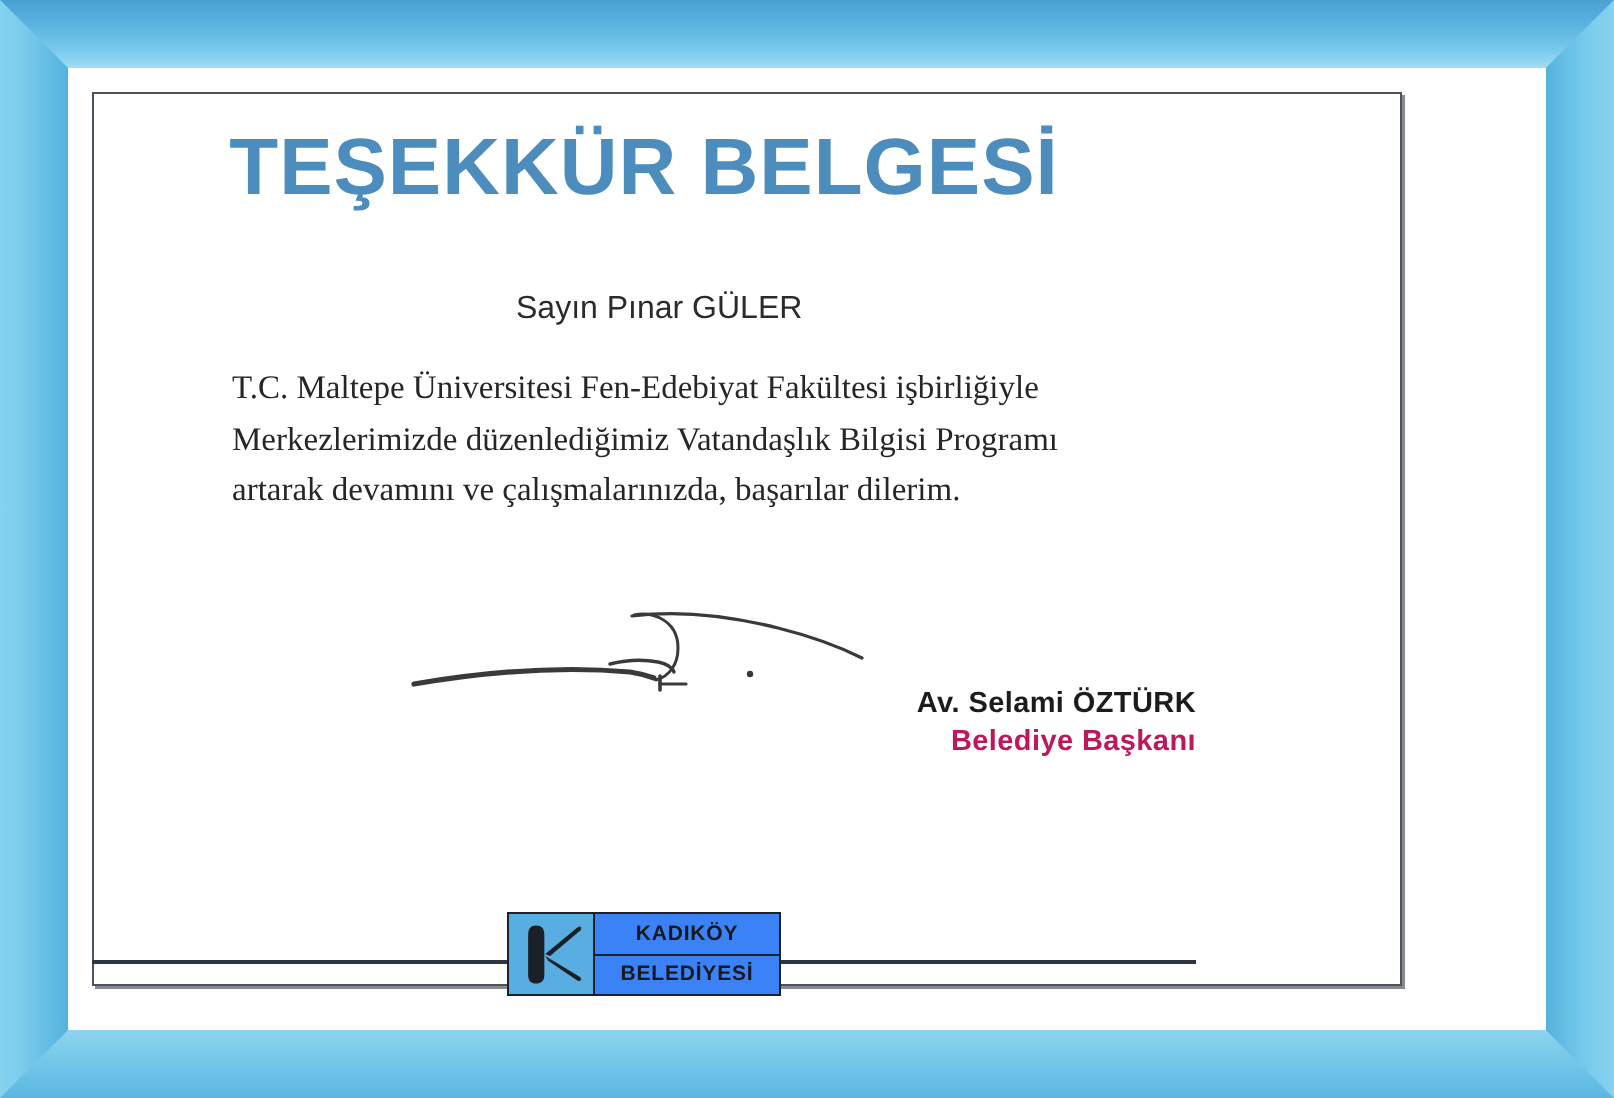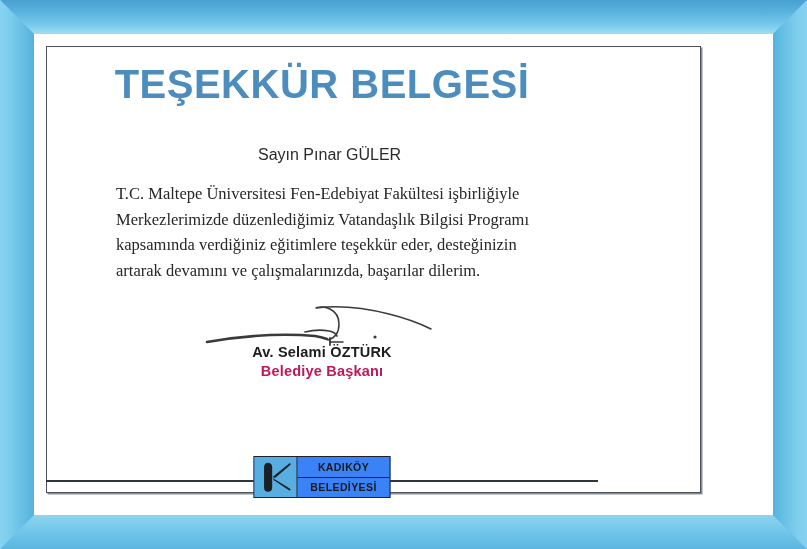--- a/index.html
+++ b/index.html
@@ -114,21 +114,21 @@
   }
   .body-text p.last {
     text-align: left;
   }
 
   
   .signature-block {
     position: absolute;
     top: 252px;
     left: 0; right: 0;
-    text-align: center;
+    text-align: right;
   }
   .signature-scrawl {
     display: block;
     margin: 0 auto;
     width: 250px;
     height: 52px;
   }
   .signer-name {
     font-size: 14.5px;
     font-weight: bold;
@@ -218,21 +218,20 @@
 
   <div class="content">
 
     <div class="cert-title">TEŞEKKÜR BELGESİ</div>
 
     <div class="recipient">Sayın Pınar GÜLER</div>
 
     <div class="body-text">
       <p>T.C. Maltepe Üniversitesi Fen-Edebiyat Fakültesi işbirliğiyle</p>
       <p>Merkezlerimizde düzenlediğimiz Vatandaşlık Bilgisi Programı</p>
-      <p>kapsamında verdiğiniz eğitimlere teşekkür eder, desteğinizin</p>
       <p class="last">artarak devamını ve  çalışmalarınızda, başarılar dilerim.</p>
     </div>
 
     <div class="signature-block">
       <svg class="signature-scrawl" viewBox="0 0 250 52">
         <g fill="none" stroke="#3a3a3a" stroke-linecap="round">
           <path d="M10,44 C45,38 84,35 118,38 C122,38.6 126,39.6 130,41" stroke-width="2.6"></path>
           <path d="M108,34 C116,32 124,31.5 132,33 C136,33.8 139,35.5 140,38" stroke-width="1.7"></path>
           <path d="M131,42 C138,40 142,34 142,26 C142,19 139,14 133,11
                    C129,9 124,8.6 120,9.5" stroke-width="1.5"></path>

